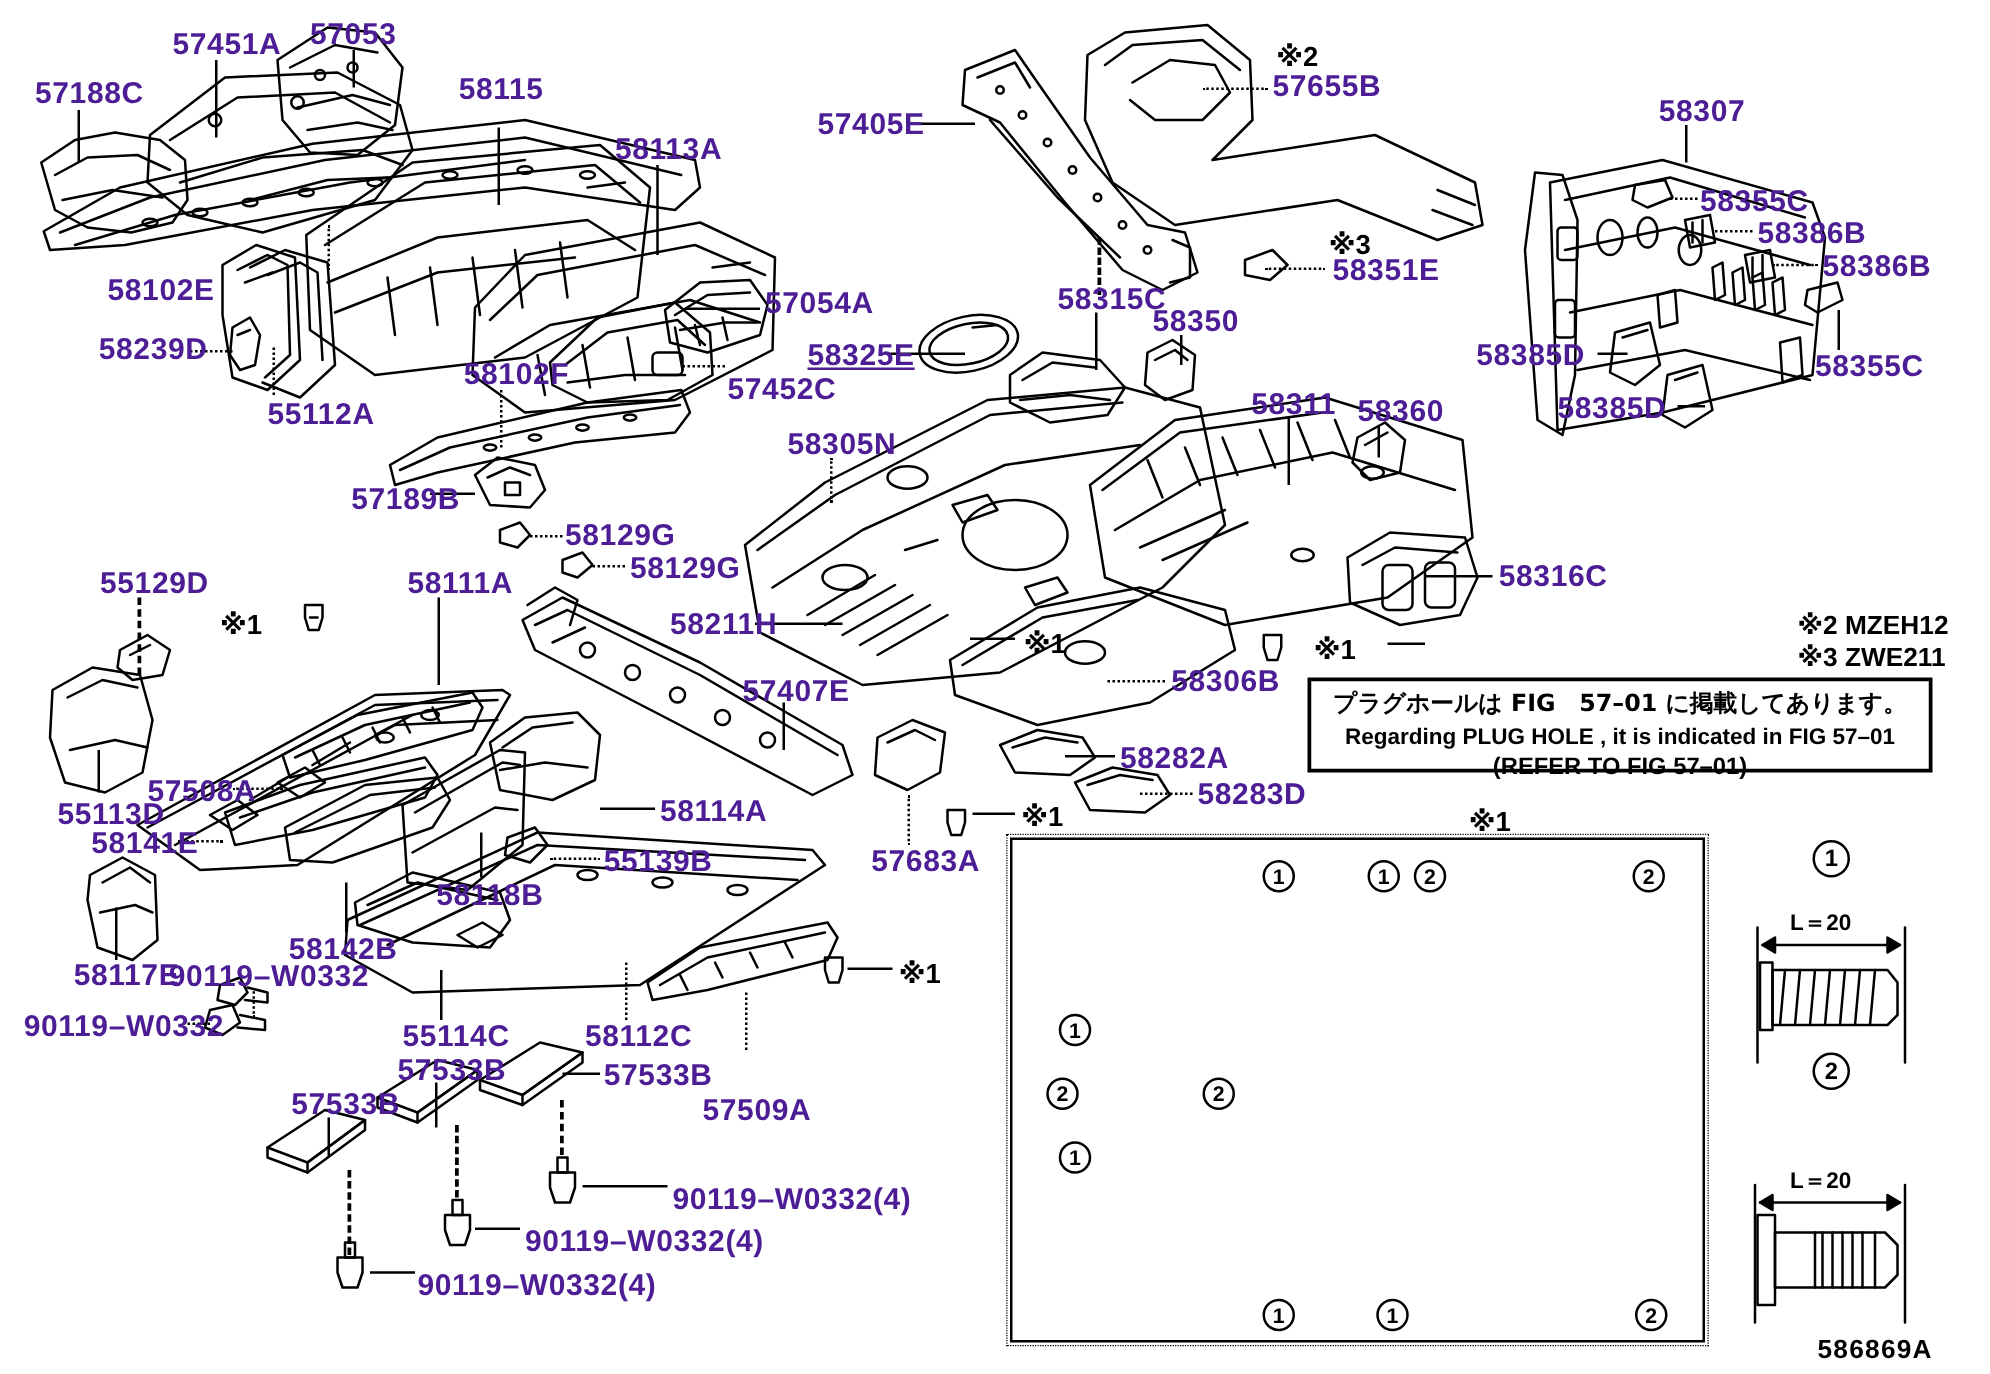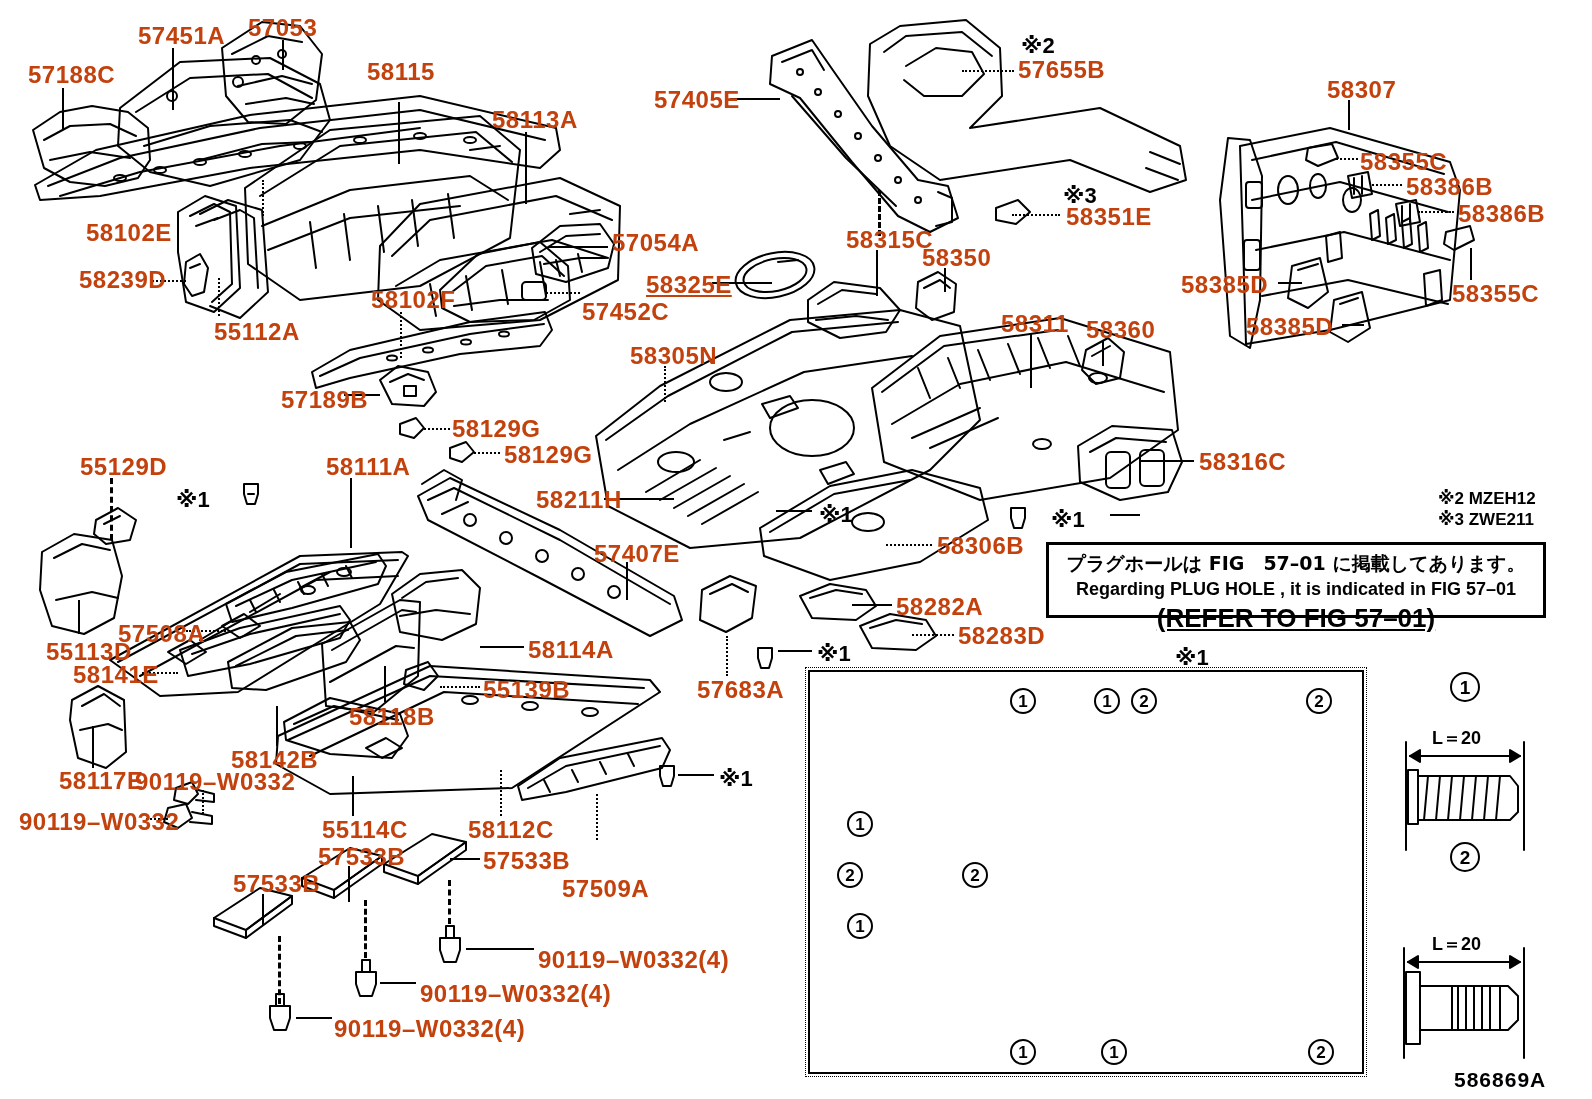--- a/index.html
+++ b/index.html
@@ -17,21 +17,21 @@
   }
   
   .lbl{
     position:absolute;
     font-family:"Liberation Sans","DejaVu Sans",sans-serif;
     font-weight:bold;
     font-size:24px;
     letter-spacing:0.5px;
     white-space:nowrap;
     line-height:1;
-    color:#c2410c;
+    color:#4c1d95;
   }
   
   .ld{position:absolute;background:#000;}
   .ld.h{height:2px;}
   .ld.v{width:2px;}
   .ld.dot-h{
     height:0;background:none;
     border-top:2px dotted #000;
   }
   .ld.dot-v{
@@ -59,21 +59,21 @@
     text-align:center;
     padding:6px 10px 8px;
   }
   .notebox div{
     font-weight:bold;
     line-height:1.35;
     white-space:nowrap;
   }
   .note-jp{font-size:19px;font-family:"DejaVu Sans",sans-serif;}
   .note-en1{font-size:18px;}
-  .note-en2{font-size:26px;text-decoration:underline;}
+  .note-en2{font-size:19px;}
 
   .boltbox{
     position:absolute;
     border:2px solid #000;
     background:#fff;
     box-sizing:border-box;
   }
   .boltbox .bhead{
     border-bottom:2px solid #000;
     text-align:center;
@@ -100,21 +100,21 @@
   }
 
   .sheetid{
     position:absolute;
     font-weight:bold;
     font-size:21px;
     letter-spacing:1px;
   }
   
   .refmk{position:absolute;font-weight:bold;font-size:22px;white-space:nowrap;}
-  .refnote{position:absolute;font-weight:bold;font-size:17px;white-space:nowrap;line-height:1.25;}
+  .refnote{position:absolute;font-weight:bold;font-size:21px;white-space:nowrap;line-height:1.25;}
 
   svg.art{position:absolute;left:0;top:0;width:1592px;height:1099px;pointer-events:none;}
   svg.art *{vector-effect:non-scaling-stroke;}
 </style>
 </head>
 <body>
 
 <div id="sheet">
 
   <svg class="art" viewBox="0 0 1592 1099" xmlns="http://www.w3.org/2000/svg">

